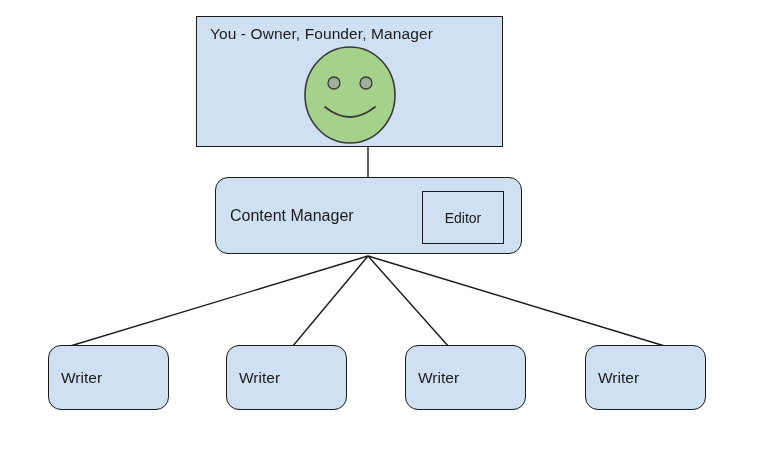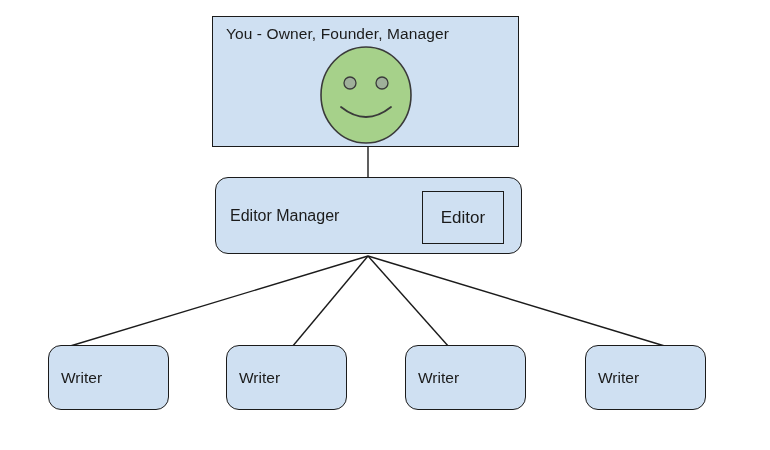--- a/index.html
+++ b/index.html
@@ -33,21 +33,21 @@
     border: 1.4px solid #1b1b1b;
   }
   .node-square {
     border-radius: 0;
   }
   .node-round {
     border-radius: 13px;
   }
   
   #owner-node {
-    left: 212px;
+    left: 196px;
     top: 16px;
     width: 307px;
     height: 131px;
   }
   #owner-title {
     position: absolute;
     left: 13px;
     top: 8px;
     font-size: 15.5px;
     color: #1b1b1b;
@@ -87,21 +87,21 @@
     border: 1.4px solid #1b1b1b;
     background: transparent;
   }
   #editor-label {
     position: absolute;
     left: 0;
     right: 0;
     top: 50%;
     transform: translateY(-50%);
     text-align: center;
-    font-size: 17px;
+    font-size: 14px;
     color: #1b1b1b;
     white-space: nowrap;
   }
   .writer-node {
     top: 345px;
     width: 121px;
     height: 65px;
   }
   .writer-label {
     position: absolute;
@@ -130,21 +130,21 @@
     <div id="owner-title">You - Owner, Founder, Manager</div>
     <svg id="smiley" viewBox="0 0 94 100" xmlns="http://www.w3.org/2000/svg">
       <ellipse cx="47" cy="50" rx="45" ry="48" fill="#a6d18a" stroke="#3a3a3a" stroke-width="1.6"></ellipse>
       <circle cx="31" cy="38" r="6" fill="#9fb09a" stroke="#3a3a3a" stroke-width="1.3"></circle>
       <circle cx="63" cy="38" r="6" fill="#9fb09a" stroke="#3a3a3a" stroke-width="1.3"></circle>
       <path d="M 22 62 Q 47 82 72 62" fill="none" stroke="#3a3a3a" stroke-width="1.8" stroke-linecap="round"></path>
     </svg>
   </div>
 
   <div id="manager-node" class="node node-round">
-    <div id="manager-label">Editor Manager</div>
+    <div id="manager-label">Content Manager</div>
     <div id="editor-node">
       <div id="editor-label">Editor</div>
     </div>
   </div>
 
   <div class="node node-round writer-node" style="left:48px;">
     <div class="writer-label">Writer</div>
   </div>
   <div class="node node-round writer-node" style="left:226px;">
     <div class="writer-label">Writer</div>

